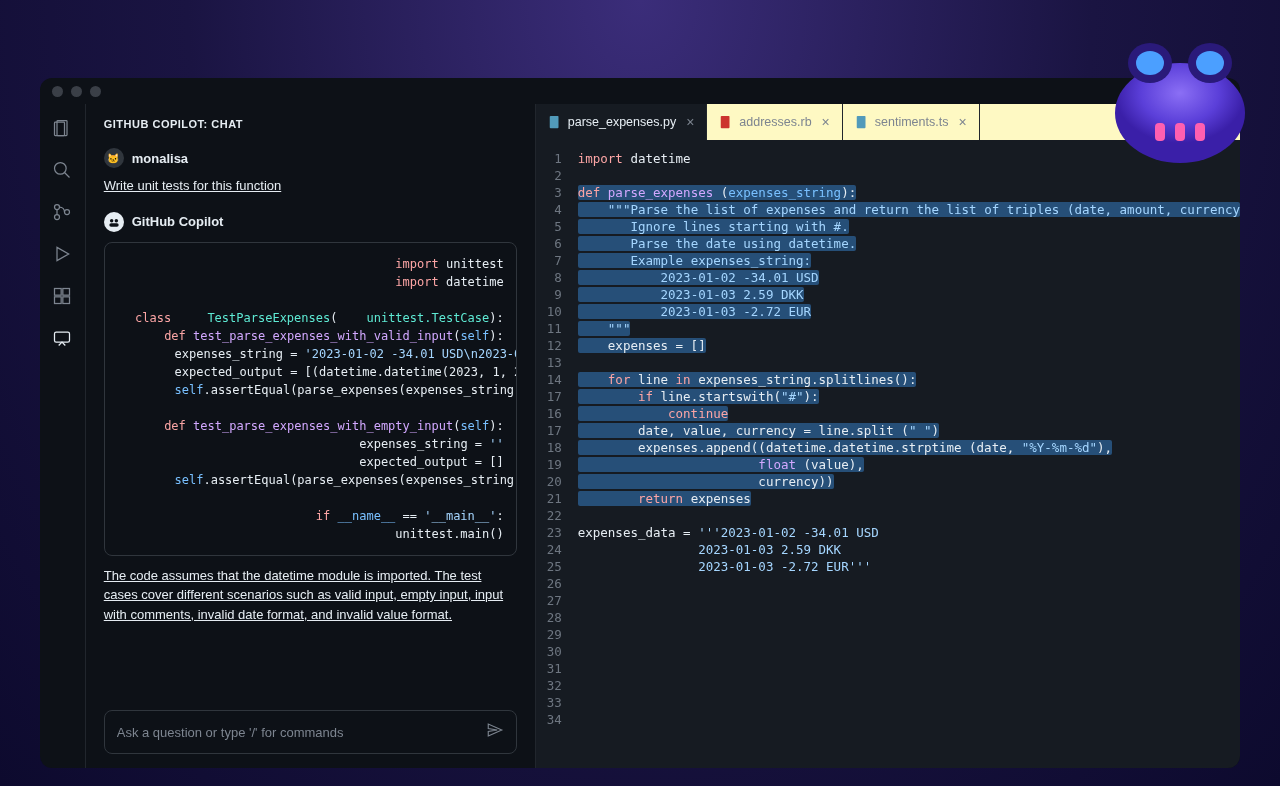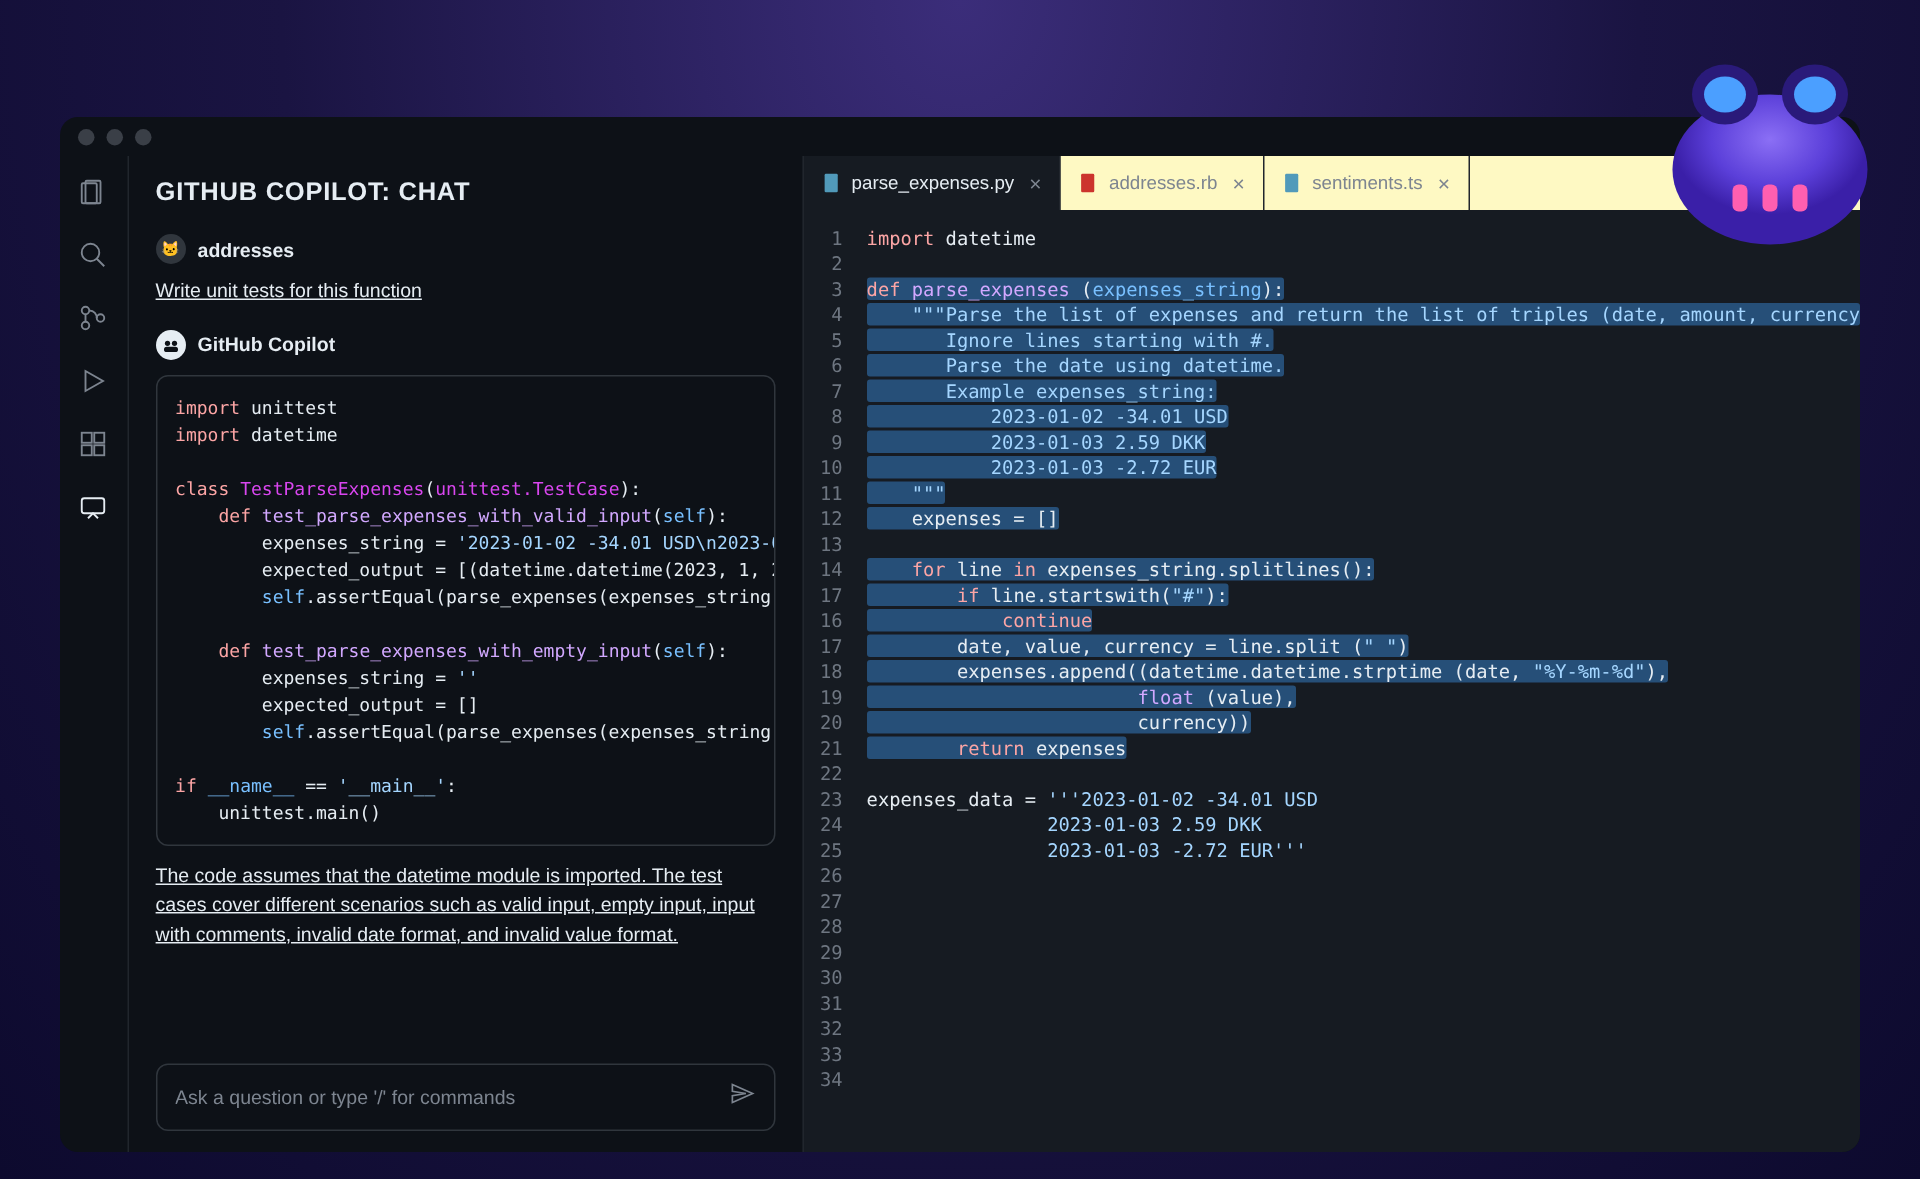--- a/index.html
+++ b/index.html
@@ -69,21 +69,21 @@
   background: #e6edf3;
 }
 .chat-panel {
   width: 450px;
   border-left: 1px solid #21262d;
   display: flex;
   flex-direction: column;
   padding: 14px 18px;
 }
 .chat-header {
-  font-size: 17px;
+  font-size: 11px;
   font-weight: 600;
   color: #e6edf3;
   letter-spacing: 0.5px;
   margin-bottom: 18px;
 }
 .chat-message {
   margin-bottom: 16px;
 }
 .chat-author {
   display: flex;
@@ -119,20 +119,21 @@
   border: 1px solid #30363d;
   border-radius: 8px;
   padding: 12px;
   margin: 10px 0;
   font-family: ui-monospace, "SF Mono", Monaco, monospace;
   font-size: 12px;
   line-height: 1.5;
   overflow: hidden;
   white-space: pre;
   color: #e6edf3;
+  text-align: right;
 }
 .chat-input-wrap {
   margin-top: auto;
   border: 1px solid #30363d;
   border-radius: 8px;
   display: flex;
   align-items: center;
   padding: 10px 12px;
 }
 .chat-input {
@@ -216,21 +217,21 @@
   top: 28px;
   right: 20px;
   width: 160px;
   height: 140px;
   z-index: 10;
 }
 
 .kw { color: #fca5a5; }
 .fn { color: #d2a8ff; }
 .str { color: #a5d6ff; }
-.cls { color: #d946ef; }
+.cls { color: #5eead4; margin-left: 29px; }
 .self { color: #79c0ff; }
 .doc { color: #a5d6ff; }
 </style>
 </head>
 <body>
 
 <div class="mascot">
   <svg viewBox="0 0 160 140">
     <defs>
       <radialGradient id="mg" cx="50%" cy="30%">
@@ -298,21 +299,21 @@
           </svg>
       </div>
     </div>
 
     <div class="chat-panel">
       <div class="chat-header">GITHUB COPILOT: CHAT</div>
 
       <div class="chat-message">
         <div class="chat-author">
           <div class="avatar">🐱</div>
-          <div class="author-name">addresses</div>
+          <div class="author-name">monalisa</div>
         </div>
         <div class="chat-text">Write unit tests for this function</div>
       </div>
 
       <div class="chat-message">
         <div class="chat-author">
           <div class="avatar copilot">
             <svg width="14" height="14" viewBox="0 0 24 24" fill="#0d1117">
                 <circle cx="8" cy="10" r="3"></circle>
                 <circle cx="16" cy="10" r="3"></circle>

